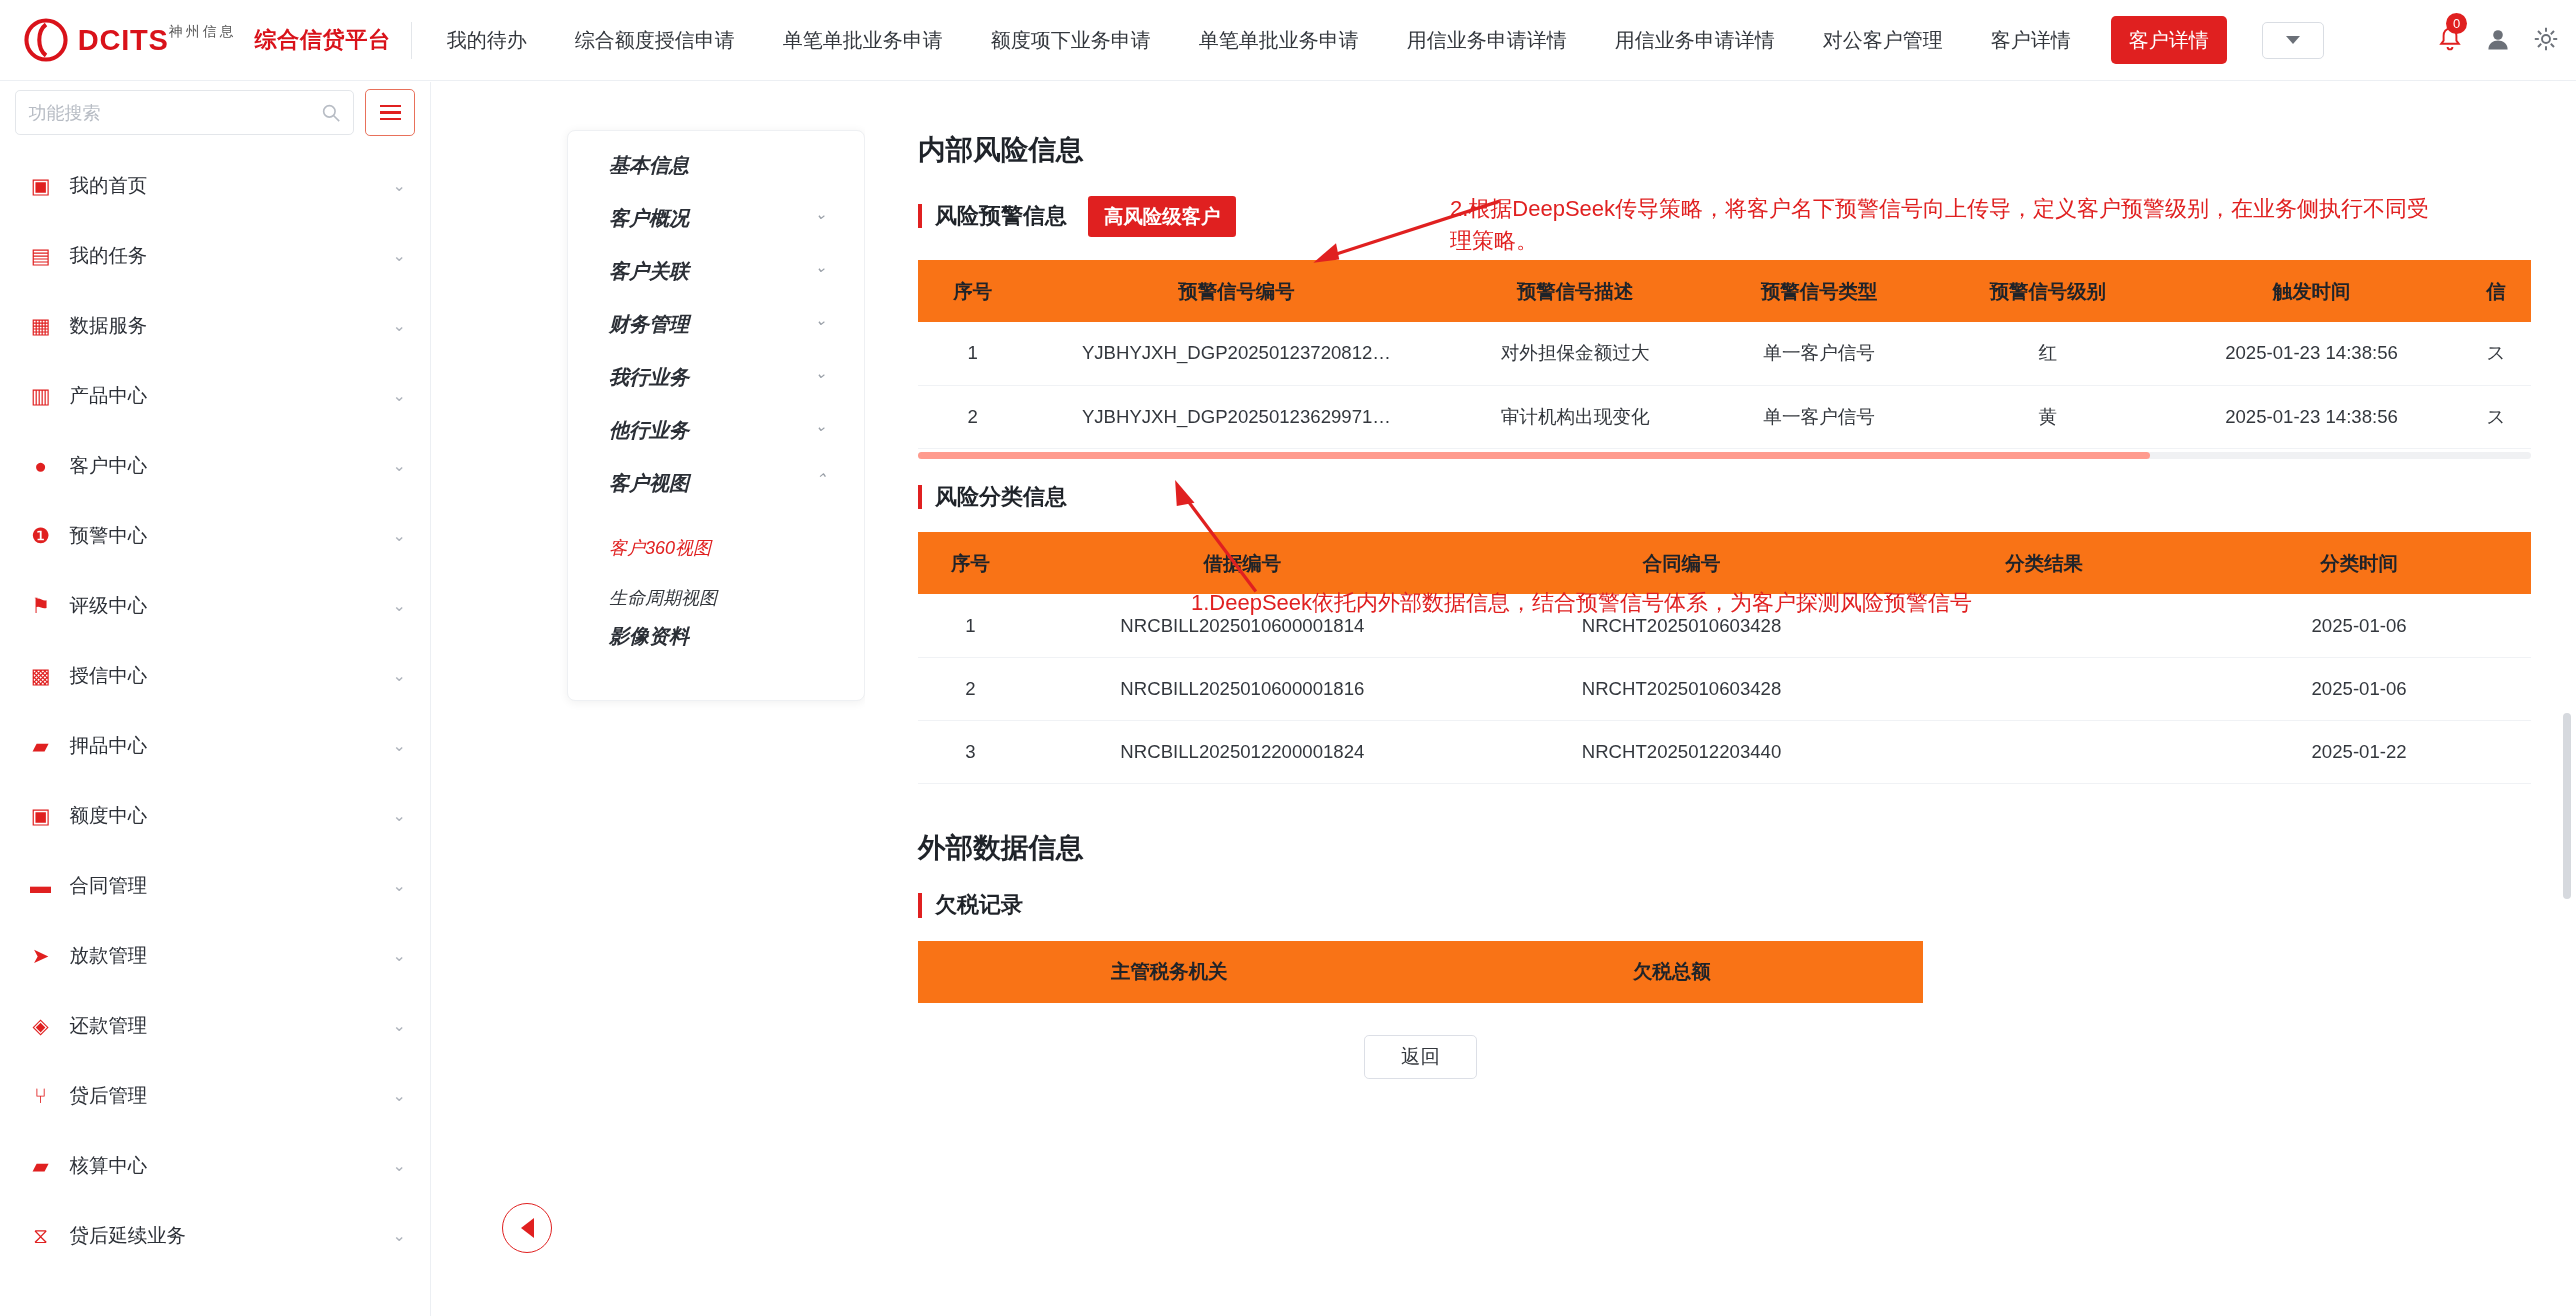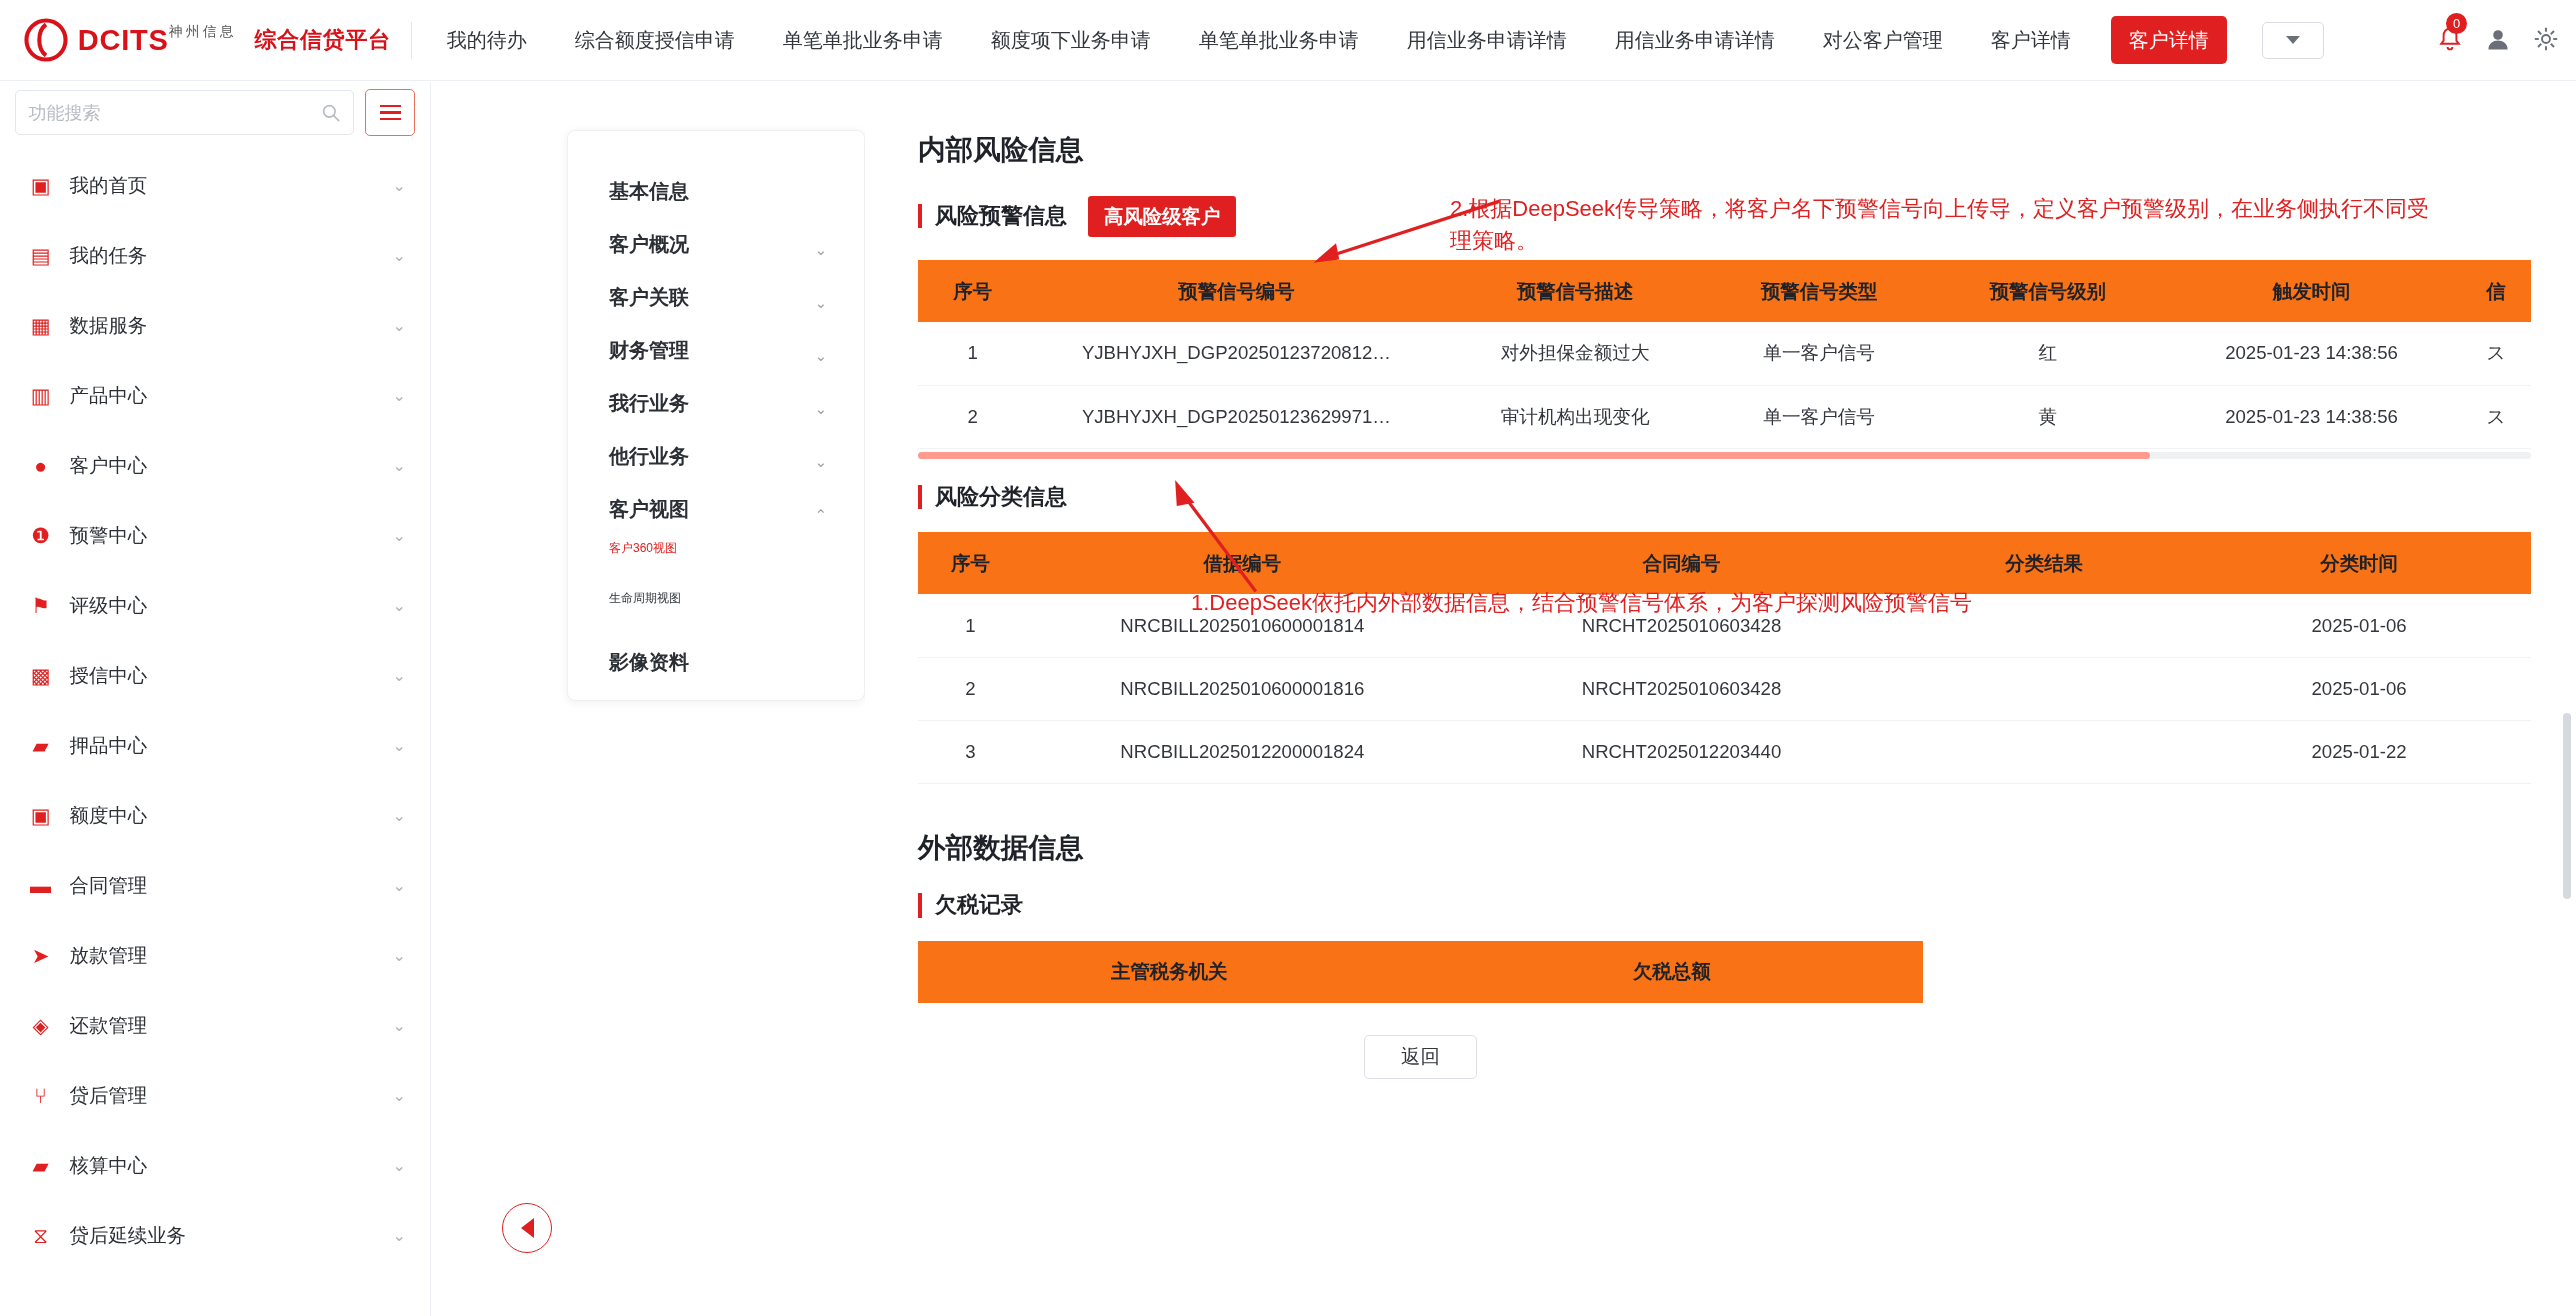--- a/index.html
+++ b/index.html
@@ -108,28 +108,28 @@
     position: absolute;
     top: 130px; left: 567px;
     width: 298px;
     background: #fff;
     border: 0.8px solid #eef0f3;
     border-radius: 8px;
     box-shadow: 0 1.6px 9.7px rgba(0,0,0,0.06);
     padding: 21px 0 24px 0;
   }
   .anchor-item {
-    display: flex; align-items: flex-end; justify-content: space-between;
+    display: flex; align-items: flex-start; justify-content: space-between;
     padding: 0 37px 0 41px; height: 53px; font-size: 20px;
-    color: #2b2f36; font-weight: bold; cursor: pointer;
+    color: #2b2f36; font-weight: bold; cursor: pointer; font-style: italic;
   }
   .anchor-item .chev { color: #9aa0a8; font-size: 14.6px; font-weight: normal; }
   .anchor-sub {
     padding: 0 37px 0 41px; height: 50px; display: flex; align-items: center;
-    font-size: 12px; color: #33373d; cursor: pointer;
+    font-size: 18px; color: #33373d; cursor: pointer; font-style: italic;
   }
   .anchor-sub.active { color: #e02020; }
 
   
   .content {
     position: absolute;
     top: 82px; left: 865px; right: 0; bottom: 0;
     background: #fff;
     overflow: hidden;
     padding: 49px 52px 0 53px;

